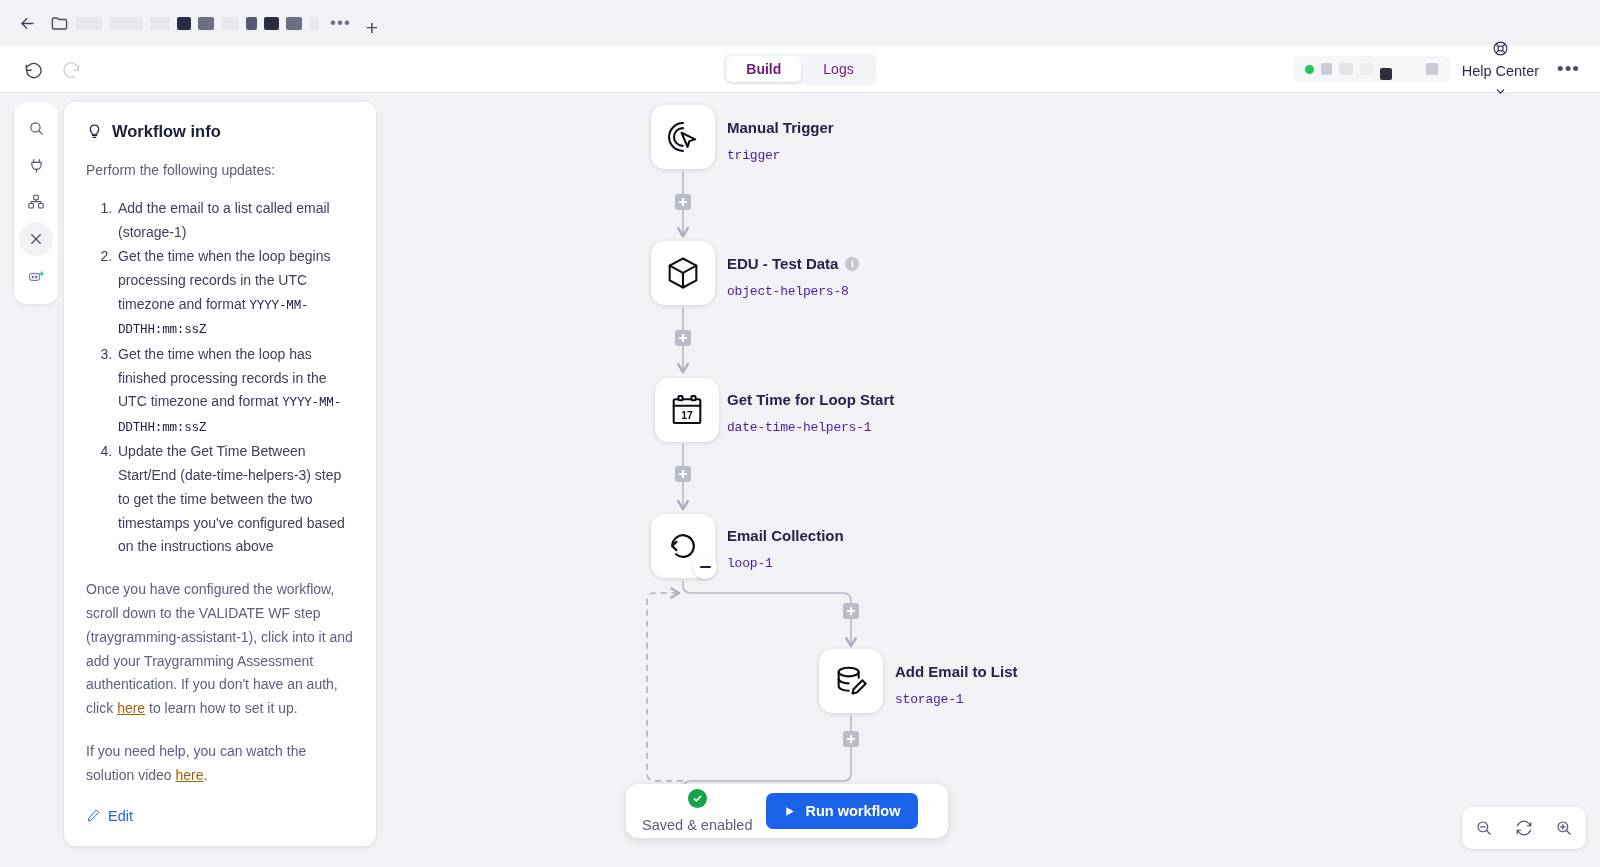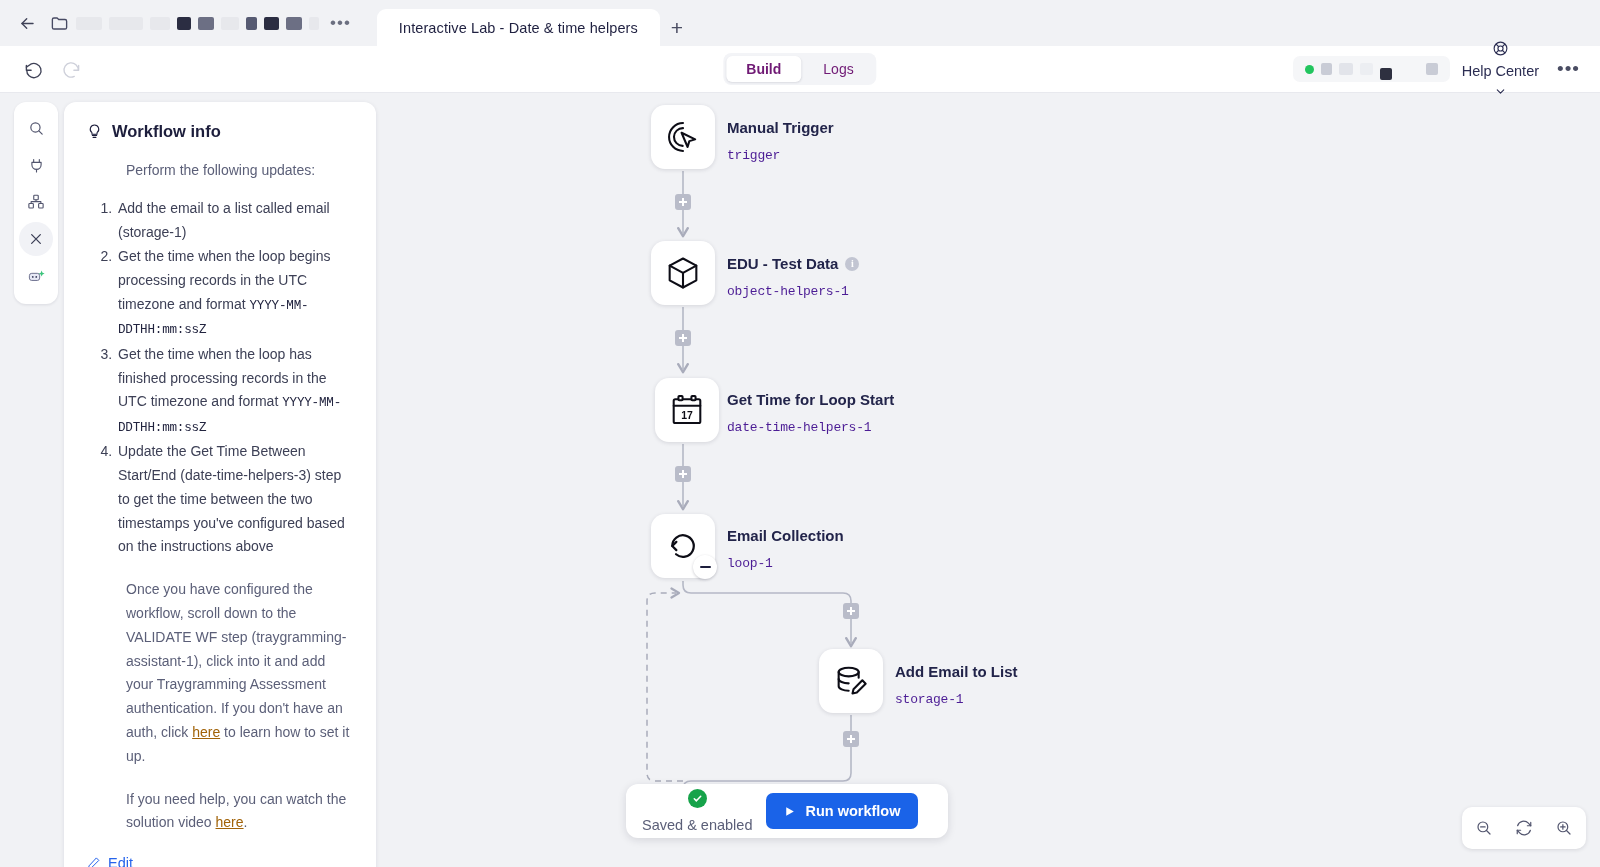--- a/index.html
+++ b/index.html
@@ -85,21 +85,21 @@
   .panel {
     position: absolute; left: 64px; top: 102px; width: 312px;
     background: #ffffff; border-radius: 12px;
     box-shadow: 0 1px 4px rgba(22,22,45,.10);
     padding: 20px 22px 22px;
   }
   .panel-title {
     display: flex; align-items: center; gap: 9px;
     font-size: 16.5px; font-weight: 700; color: #1d1e3c; margin-bottom: 18px;
   }
-  .panel p { font-size: 14px; color: #5b5f78; line-height: 1.70; margin-left: 40px; }
+  .panel p { font-size: 14px; color: #5b5f78; line-height: 1.70; }
   .p-strong { color: #3d4056; }
   ol.steps { margin: 14px 0 0 0; padding-left: 30px; }
   ol.steps li {
     font-size: 14px; color: #3d4056; line-height: 1.70; margin-bottom: 1px;
     padding-left: 2px;
   }
   code { font-family: "Liberation Mono", monospace; font-size: 12.6px; color: #22243f; letter-spacing: -.2px; }
   .para { margin-top: 19px; }
   a.lnk { color: #a16207; text-decoration: underline; cursor: pointer; }
   .edit {
@@ -194,21 +194,20 @@
         <span class="redact r-d" style="width:14px"></span>
         <span class="redact r-m" style="width:16px"></span>
         <span class="redact r-l" style="width:18px"></span>
         <span class="redact r-m" style="width:11px;background:#565a72"></span>
         <span class="redact r-d" style="width:15px"></span>
         <span class="redact r-m" style="width:16px"></span>
         <span class="redact r-l" style="width:10px"></span>
         <span class="dots">•••</span>
       </div>
     </div>
-    <div class="tab-active">Interactive Lab - Date &amp; time helpers</div>
     <div class="tab-plus">+</div>
   </div>
 
   <div class="header">
     <div class="hdr-left">
       <div class="icon-btn">
         <svg width="19" height="19" viewBox="0 0 24 24" fill="none" stroke="#3f4257" stroke-width="1.7" stroke-linecap="round" stroke-linejoin="round">
             <path d="M3 7v6h6"></path>
             <path d="M3.5 13a9 9 0 105-7.7L3 9"></path>
           </svg>
@@ -294,21 +293,21 @@
         <path d="M12 3.3l8 4.3v8.8l-8 4.3-8-4.3V7.6z"></path>
           <path d="M4 7.6l8 4.3 8-4.3"></path>
           <path d="M12 11.9v8.8"></path>
       </svg>
     </div>
     <div class="node-lbl" style="left:727px;top:162px">
       <div class="node-name">
         <span>EDU - Test Data</span>
         <span class="info-i">i</span>
       </div>
-      <div class="node-id">object-helpers-1</div>
+      <div class="node-id">object-helpers-8</div>
     </div>
     <div class="plus-btn" style="left:675px;top:237px"></div>
 
     <div class="node" style="left:655px;top:285px">
       <svg width="38" height="38" viewBox="0 0 24 24" fill="none" stroke="#0d0d16" stroke-width="1.3" stroke-linecap="round" stroke-linejoin="round">
         <rect x="3.6" y="5.2" width="16.8" height="15" rx="1"></rect>
         <path d="M3.6 9.3h16.8"></path>
         <rect x="6.6" y="3.2" width="2.6" height="2.6" rx=".5" fill="#fff"></rect>
         <rect x="14.8" y="3.2" width="2.6" height="2.6" rx=".5" fill="#fff"></rect>
         <text x="12" y="17.4" font-family="Liberation Sans, sans-serif" font-size="6.6" font-weight="700" fill="#0d0d16" stroke="none" text-anchor="middle">17</text>

